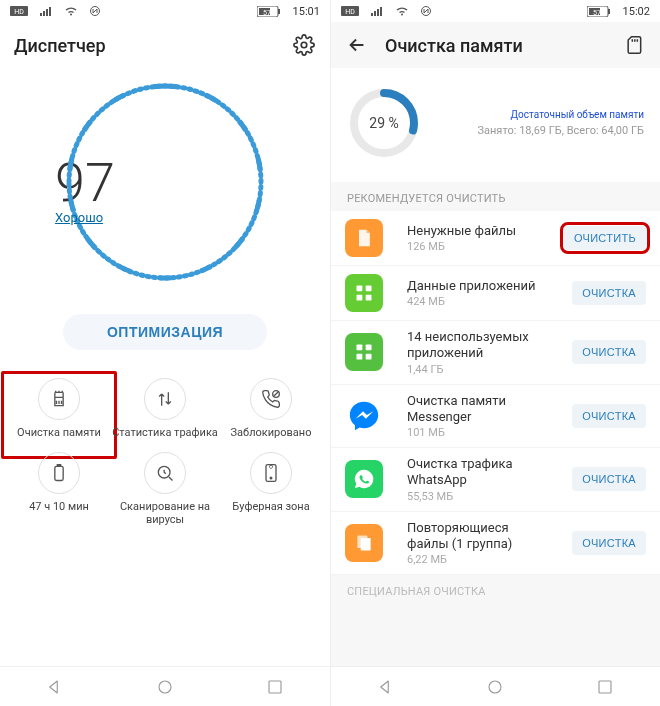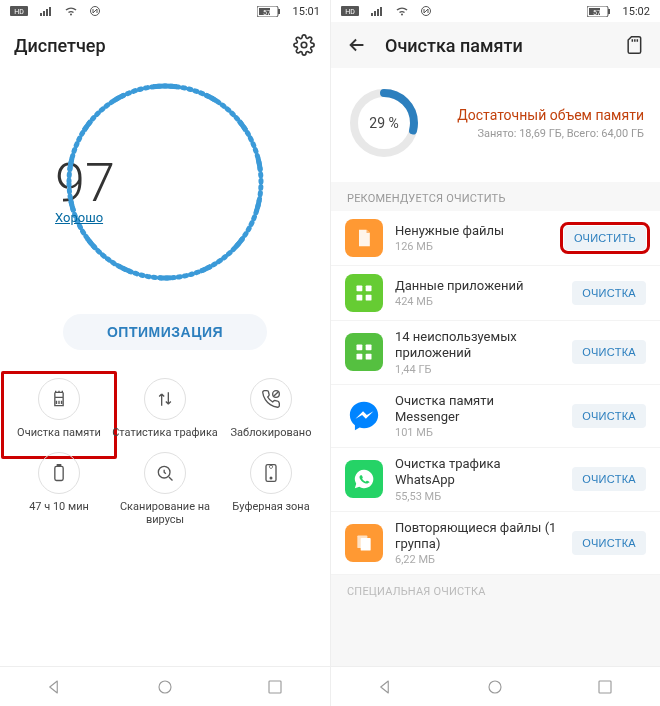--- a/index.html
+++ b/index.html
@@ -35,27 +35,27 @@
   .grid-icon { width: 42px; height: 42px; border-radius: 50%; border: 1px solid #e0e0e0; display: flex; align-items: center; justify-content: center; color: #555; }
   .grid-label { font-size: 11px; color: #444; text-align: center; line-height: 1.2; min-height: 26px; }
 
   .highlight-red { border: 3px solid #cc0000; padding: 4px 2px; margin: -7px -5px; border-radius: 2px; }
 
   
   .mem-summary { display: flex; align-items: center; gap: 10px; padding: 18px 16px 22px 16px; background: #fff; text-align: right; }
   .donut-wrap { width: 74px; height: 74px; position: relative; display: flex; align-items: center; justify-content: center; }
   .donut-pct { font-size: 14px; color: #444; }
   .mem-text { flex: 1; }
-  .mem-title { font-size: 14px; color: #c2410c; margin-bottom: 4px; }
+  .mem-title { font-size: 10px; color: #1d4ed8; margin-bottom: 4px; }
   .mem-sub { font-size: 11px; color: #999; }
 
   .section-hdr { background: #f7f7f7; padding: 10px 16px 6px 16px; font-size: 11px; color: #999; letter-spacing: 0.2px; }
 
   .list { background: #fff; }
-  .row { display: flex; align-items: center; padding: 8px 14px; gap: 12px; border-bottom: 1px solid #f3f3f3; }
+  .row { display: flex; align-items: center; padding: 8px 14px; gap: 24px; border-bottom: 1px solid #f3f3f3; }
   .row-icon { width: 38px; height: 38px; border-radius: 8px; display: flex; align-items: center; justify-content: center; flex-shrink: 0; color: #fff; }
   .row-body { flex: 1; min-width: 0; }
   .row-title { font-size: 13px; color: #333; line-height: 1.25; }
   .row-sub { font-size: 11px; color: #aaa; margin-top: 1px; }
   .row-btn { background: #eef3f7; color: #2c7fbe; border: none; border-radius: 4px; padding: 6px 10px; font-size: 11px; font-weight: 500; cursor: pointer; letter-spacing: 0.3px; }
   .row-btn.highlight { outline: 3px solid #cc0000; outline-offset: 1px; }
 
   .ic-orange { background: #ff9933; }
   .ic-green  { background: #66cc33; }
   .ic-green2 { background: #55c040; }

